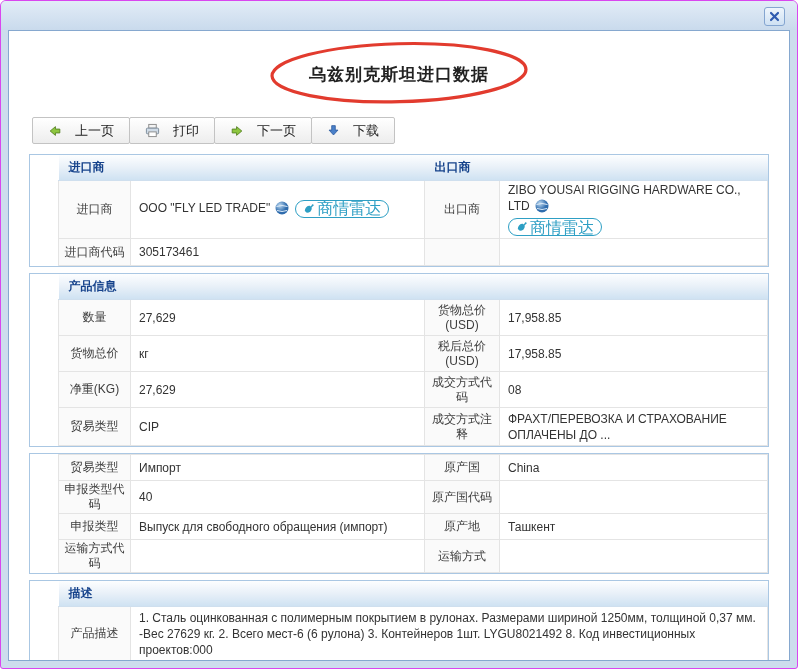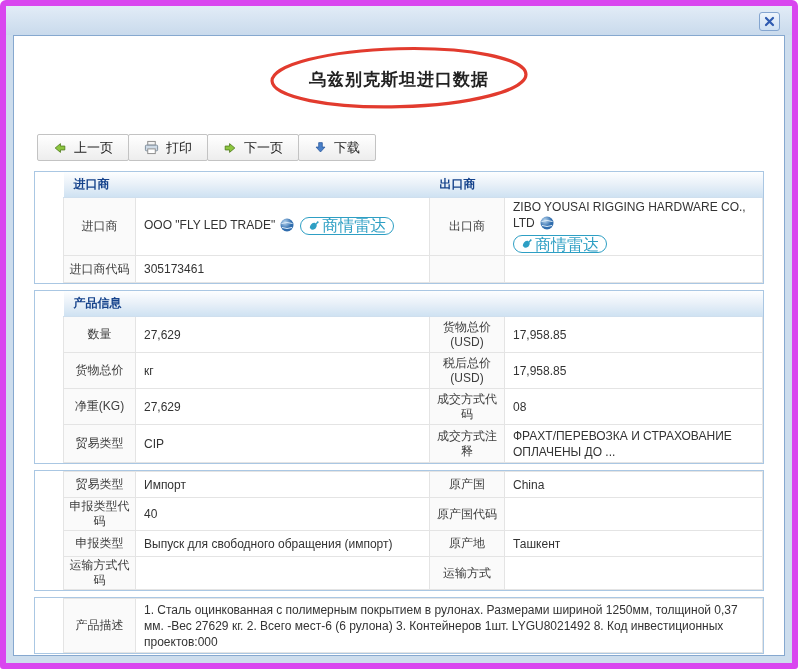--- a/index.html
+++ b/index.html
@@ -3,21 +3,21 @@
 <meta charset="utf-8">
 <style>
   html,body{margin:0;padding:0;}
   body{
     width:798px;height:669px;position:relative;
     font-family:"Liberation Sans","DejaVu Sans",sans-serif;
     background:#ffffff;overflow:hidden;
   }
   .window{
     position:absolute;inset:0;box-sizing:border-box;
-    background:#cddded;border:6px solid #d946ef;
+    background:#cddded;border:1px solid #d946ef;
     border-radius:6px 6px 3px 3px;overflow:hidden;
   }
   .titlebar{
     height:29px;position:relative;
     background:linear-gradient(#e2ecf7,#c9daec);
   }
   .close-btn{
     position:absolute;right:12px;top:6px;width:21px;height:19px;
     display:flex;align-items:center;justify-content:center;
     background:linear-gradient(#eef5fc,#cfe1f3);
@@ -35,24 +35,24 @@
   .page-title{
     font-size:17px;font-weight:bold;color:#222;margin:0;letter-spacing:1px;
   }
   .red-ellipse{
     position:absolute;left:50%;top:50%;
     transform:translate(-50%,-52%) rotate(-1.5deg);
     pointer-events:none;
   }
   .toolbar{display:flex;margin:0 0 10px 23px;}
   .tb-btn{
-    display:flex;align-items:center;gap:7px;padding:0 15px;height:27px;
+    display:flex;align-items:center;gap:13px;padding:0 15px;height:27px;
     border:1px solid #c3c3c3;margin-left:-1px;border-radius:2px;
     background:linear-gradient(#ffffff,#ededed);
-    font-family:inherit;font-size:13px;color:#222;cursor:pointer;white-space:nowrap;margin-top:12px;
+    font-family:inherit;font-size:13px;color:#222;cursor:pointer;white-space:nowrap;
   }
   .tb-btn:first-child{margin-left:0;}
   .sec{border:1px solid #aac7e3;margin:0 20px 6px 20px;padding-left:28px;}
   .sec table{
     width:100%;border-collapse:collapse;table-layout:fixed;
     font-size:12px;color:#333;
   }
   tr.hdr td{
     background:linear-gradient(#fdfeff 0%,#e8f0f8 50%,#cfe2f2 100%);
     color:#15428b;font-weight:bold;padding:4px 0 4px 10px;
@@ -263,20 +263,23 @@
         </table>
     </div>
 
     <div class="sec">
       <table>
         <colgroup>
             <col style="width:72px">
             <col>
           </colgroup>
         <tbody>
+            <tr class="hdr">
+              <td colspan="2">描述</td>
+            </tr>
         <tr class="r51">
           <td class="lbl">产品描述</td>
           <td class="val">1. Сталь оцинкованная с полимерным покрытием в рулонах. Размерами шириной 1250мм, толщиной 0,37 мм. -Вес 27629 кг. 2. Всего мест-6 (6 рулона) 3. Контейнеров 1шт. LYGU8021492 8. Код инвестиционных проектов:000</td>
         </tr>
       </tbody>
         </table>
     </div>
 
   </div>
 </div>

